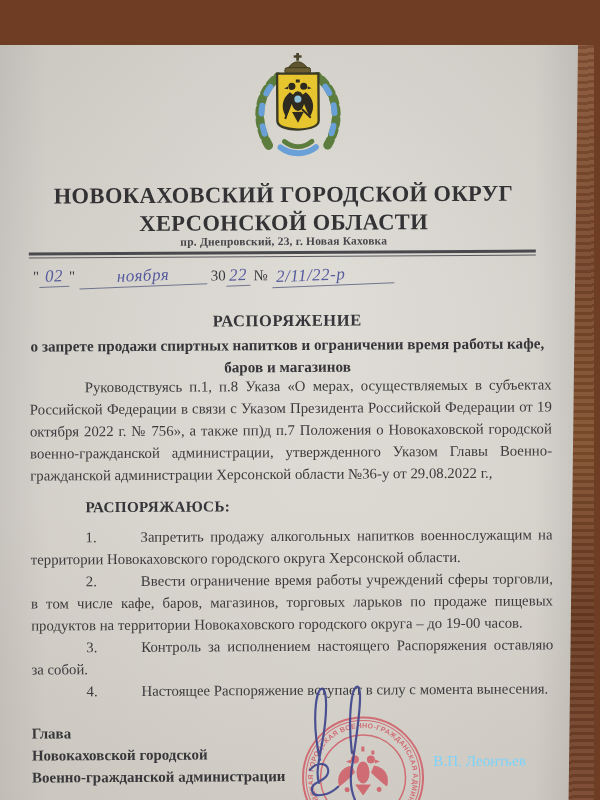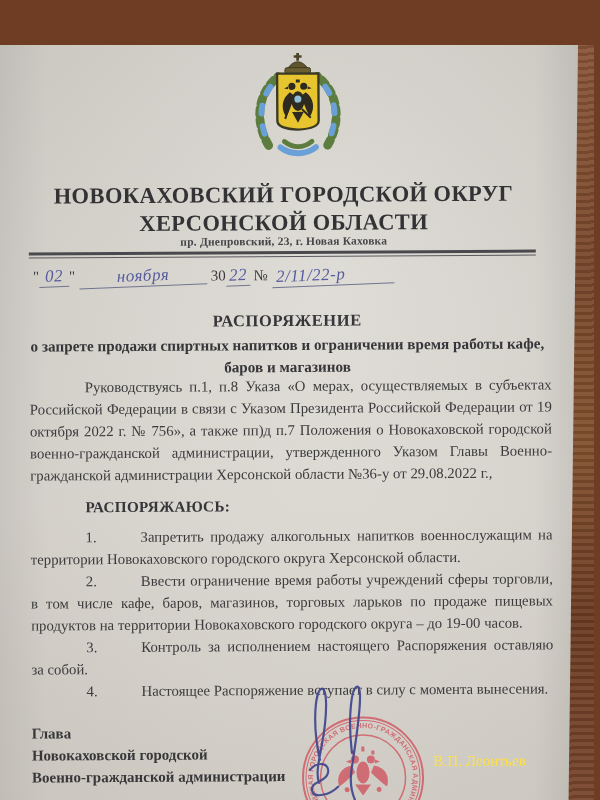--- a/index.html
+++ b/index.html
@@ -60,21 +60,21 @@
   .title-block{position:absolute;top:266px;left:28px;width:520px;text-align:center;}
   .doc-type{font-weight:bold;font-size:16.5px;letter-spacing:.6px;color:#36363a;}
   .doc-subject{font-weight:bold;font-size:15.2px;line-height:22px;margin-top:3px;color:#36363a;}
   .bodytext{position:absolute;top:330px;left:30px;width:522px;font-size:14.8px;line-height:22px;}
   .preamble{text-indent:55px;text-align:justify;margin:0;}
   .order-word{font-weight:bold;margin:10px 0 8px 55px;font-size:15.2px;letter-spacing:.3px;color:#36363a;}
   .item{margin:0;text-align:justify;}
   .item-num{display:inline-block;width:110px;box-sizing:border-box;padding-left:55px;}
   .sig-row{position:absolute;top:676px;left:30px;width:522px;}
   .sig-title{font-weight:bold;font-size:15px;line-height:22px;color:#37373a;}
-  .sig-name{position:absolute;right:28px;top:32px;font-size:15.2px;color:#fde047;}
+  .sig-name{position:absolute;right:28px;top:32px;font-size:15.2px;color:#7dd3fc;}
   .stamp{position:absolute;left:296px;top:668px;width:130px;height:130px;opacity:.88;}
   .signature-svg{position:absolute;left:280px;top:630px;width:140px;height:170px;z-index:5;opacity:.92;}
 </style>
 </head>
 <body>
 
 <div class="photo">
   <div class="wood"></div>
   <div class="paper"></div>
   <div class="content">

